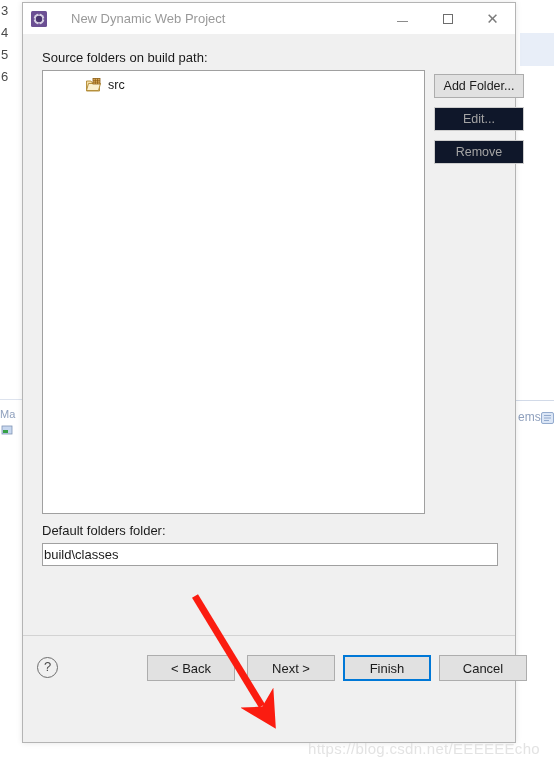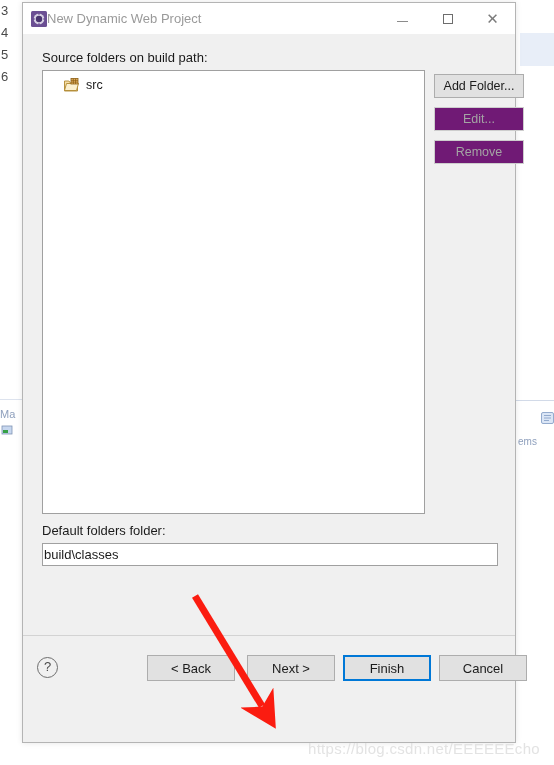--- a/index.html
+++ b/index.html
@@ -60,22 +60,22 @@
 
   .bg-right-tabbar {
     position: absolute;
     left: 516px; top: 400px;
     width: 38px; height: 32px;
     background: #ffffff;
     border-top: 1px solid #d2dae8;
   }
   .bg-right-tabtext {
     position: absolute;
-    left: 518px; top: 436px;
-    font-size: 10px;
+    left: 518px; top: 410px;
+    font-size: 12px;
     color: #8fa0bd;
     text-align: center;
   }
   .bg-right-icon {
     position: absolute;
     left: 541px; top: 412px;
     width: 13px; height: 12px;
   }
 
   .bg-top-right-band {
@@ -110,21 +110,21 @@
     display: flex;
     align-items: center;
   }
   .title-icon {
     width: 16px; height: 16px;
     margin-left: 8px;
     flex: 0 0 auto;
     position: relative;
   }
   .title-text {
-    margin-left: 0;
+    margin-left: 24px;
     font-size: 13px;
     color: #9a9a9a;
     white-space: nowrap;
   }
   .win-btns {
     position: absolute;
     right: 0; top: 0;
     height: 31px;
     display: flex;
   }
@@ -187,20 +187,21 @@
     color: #1b1b1b;
   }
   .listbox {
     position: absolute;
     left: 19px; top: 36px;
     width: 383px; height: 444px;
     background: #ffffff;
     border: 1px solid #a0a0a0;
     box-sizing: border-box;
     overflow: hidden;
+    padding-left: 22px;
   }
   .list-item {
     display: flex;
     align-items: center;
     height: 20px;
     margin-top: 4px;
     padding-left: 21px;
     font-size: 12.5px;
     color: #1b1b1b;
   }
@@ -226,21 +227,21 @@
     background: #e1e1e1;
     border: 1px solid #adadad;
     color: #1b1b1b;
     box-sizing: border-box;
     padding: 0;
     cursor: default;
   }
   .sbtn.disabled {
     color: #a4a4a4;
     border-color: #cdcdcd;
-    background: #701a75;
+    background: #0f172a;
   }
 
   .label-out {
     position: absolute;
     left: 19px; top: 489px;
     font-size: 13px;
     color: #1b1b1b;
   }
   .out-input {
     position: absolute;

